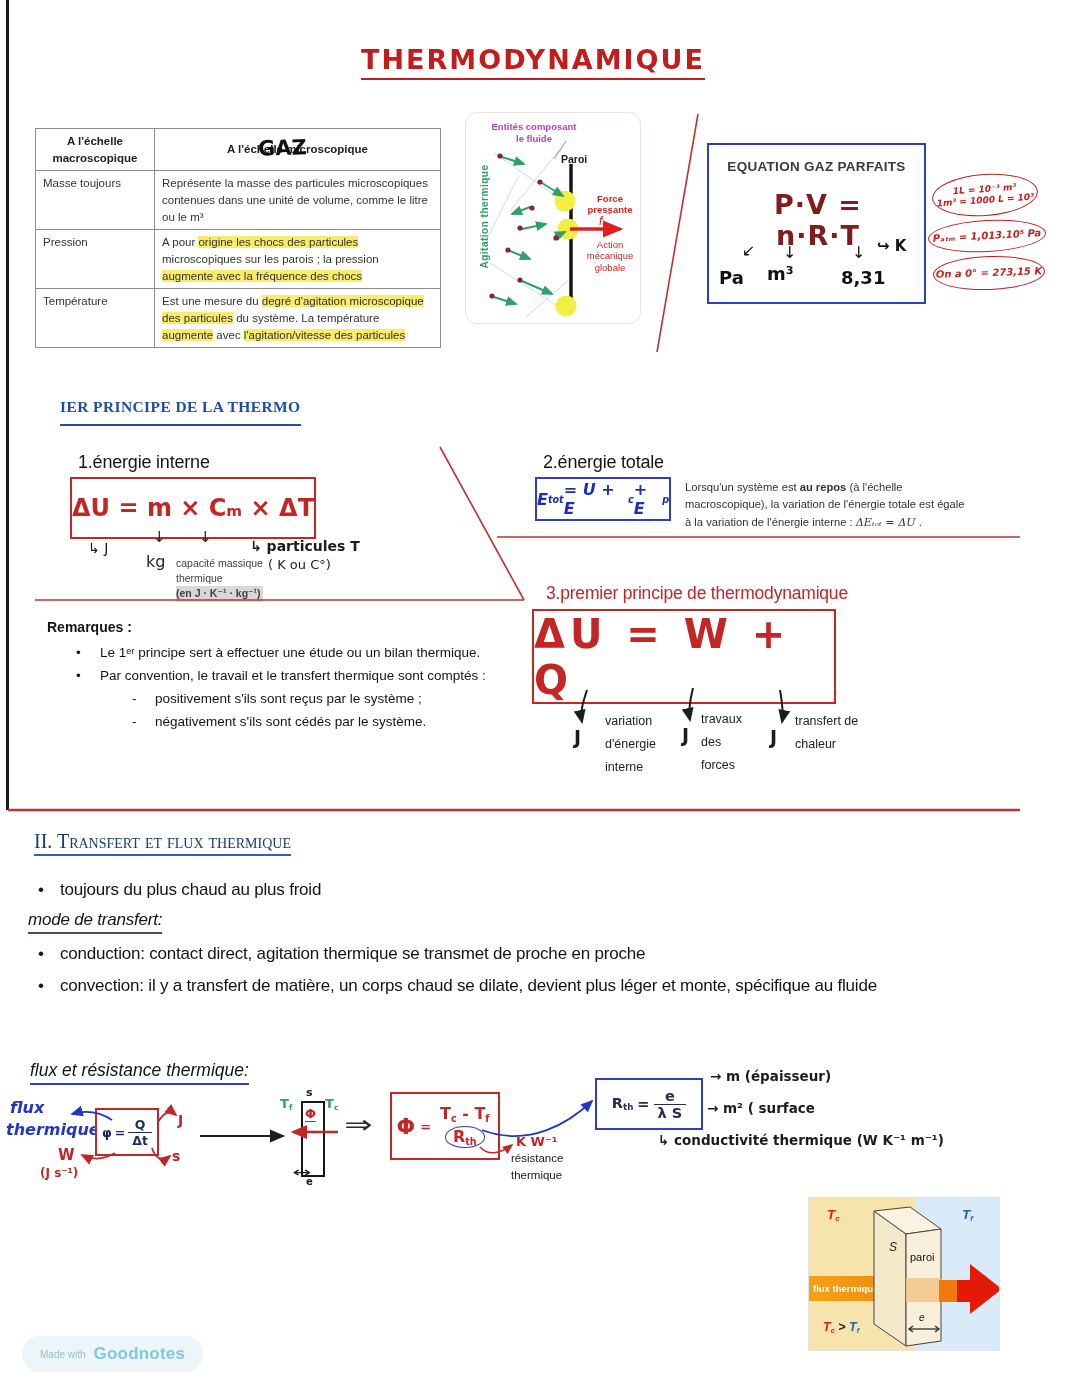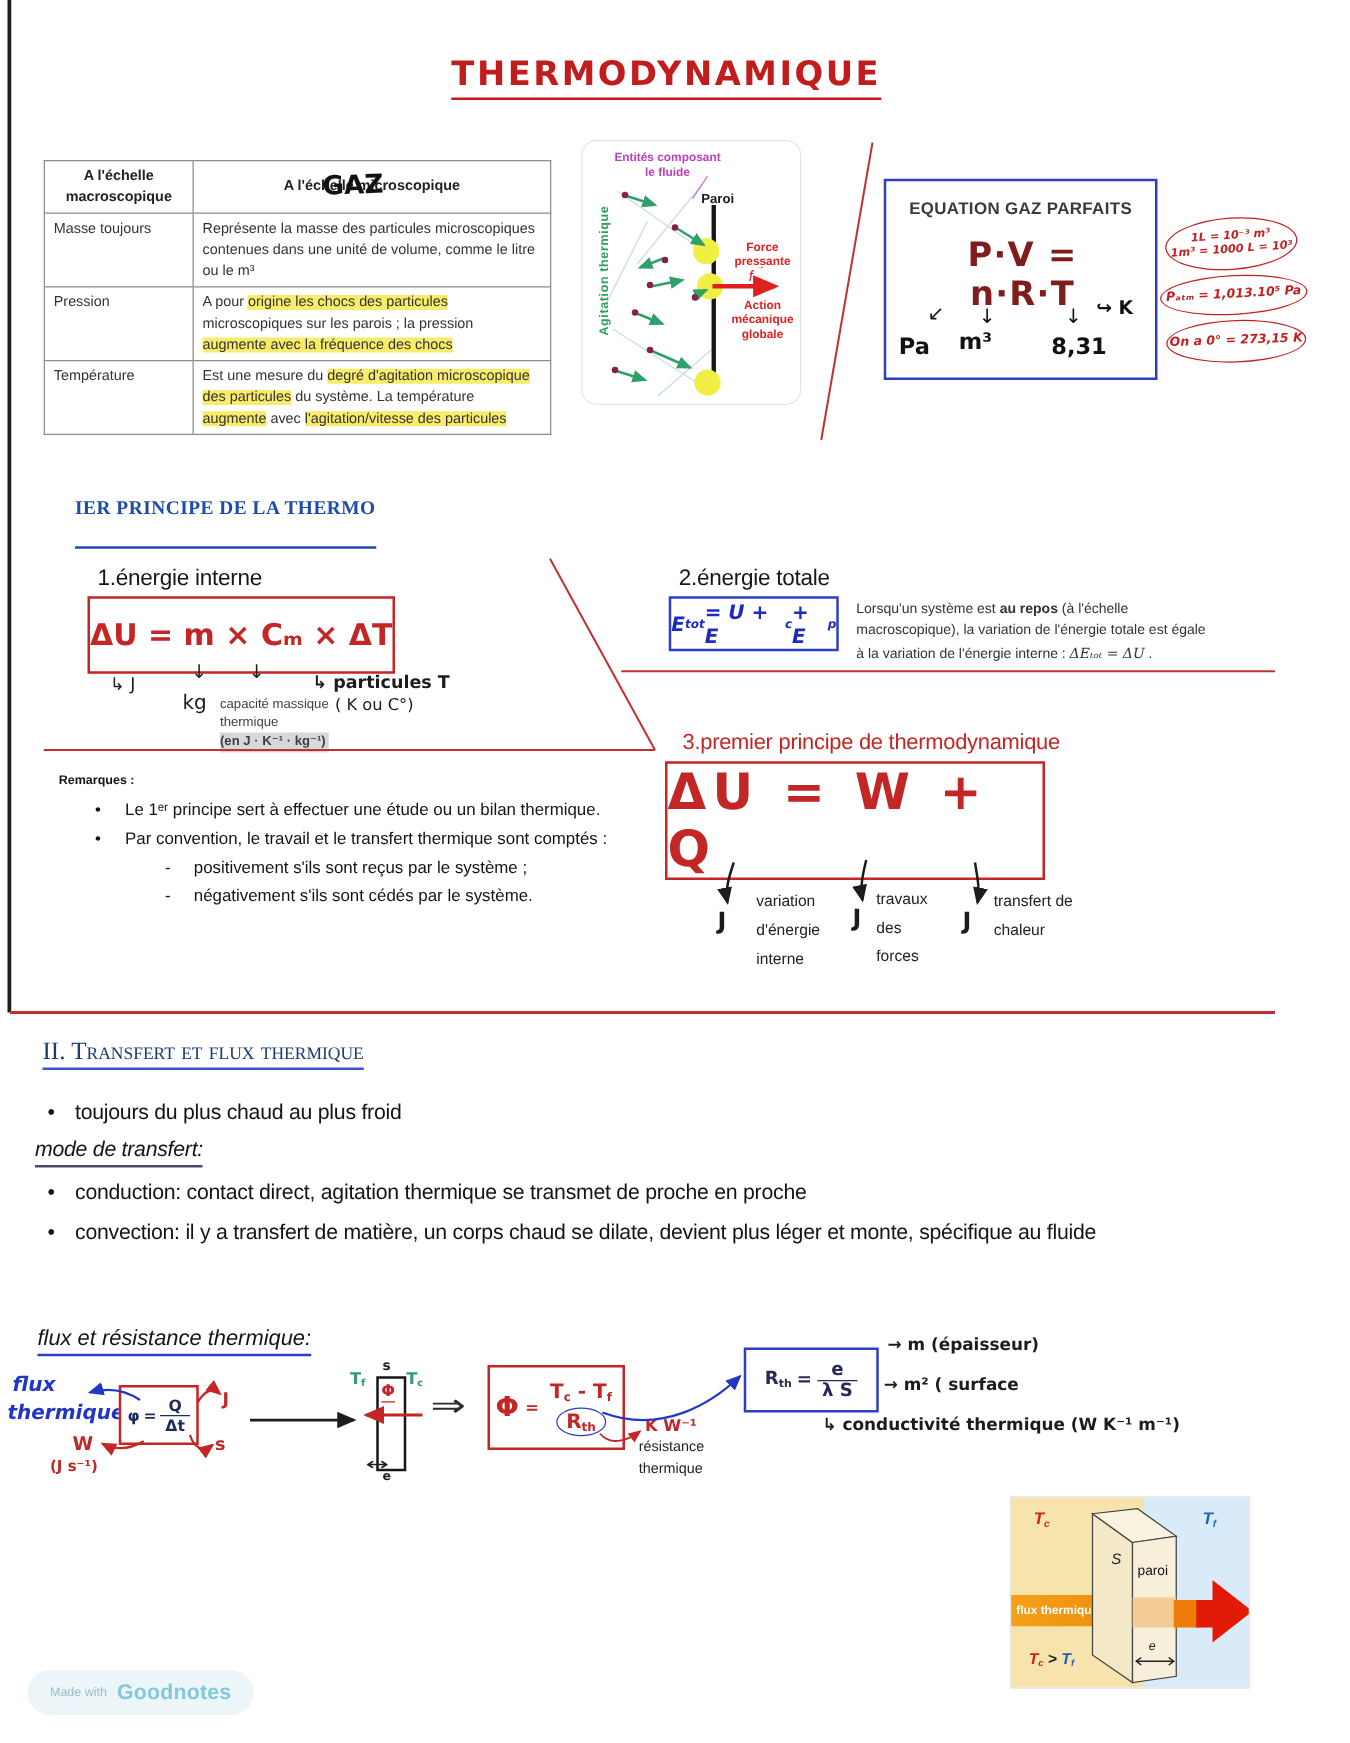--- a/index.html
+++ b/index.html
@@ -30,41 +30,41 @@
   .th1{width:104px}
   .gaz{left:258px;top:136px;font-size:21px;font-weight:bold;color:#111;transform:rotate(-2deg)}
 
   
   .fluid{left:465px;top:112px;width:174px;height:210px;border:1.5px solid #ece2e2;border-radius:12px;background:#fff}
   .fl-ent{left:8px;top:8px;width:120px;text-align:center;font-size:9.5px;font-weight:bold;color:#bb3fbb;line-height:1.25}
   .fl-paroi{left:95px;top:40px;font-size:10.5px;font-weight:bold;color:#1b1b1b}
   .fl-force{left:116px;top:80px;width:56px;text-align:center;font-size:9.5px;font-weight:bold;color:#e02020;line-height:1.2}
   .fl-f{left:133px;top:101px;font-size:12px;font-style:italic;color:#e02020}
   .fl-fvec{left:138px;top:95px;font-size:8px;color:#e02020}
-  .fl-action{left:114px;top:126px;width:60px;text-align:center;font-size:9.5px;font-weight:bold;color:#e02020;line-height:1.2}
+  .fl-action{left:114px;top:126px;width:60px;text-align:center;font-size:9.5px;font-weight:normal;color:#e02020;line-height:1.2}
   .fl-agit{left:-52px;top:98px;width:140px;text-align:center;font-size:10px;font-weight:bold;color:#2da05f;
            letter-spacing:.5px;transform:rotate(-90deg)}
 
   
   .gasbox{left:707px;top:143px;width:215px;height:157px;border:2px solid #2d3fc0;background:#fff}
   .gas-title{left:0;right:0;top:14px;text-align:center;font-size:13.5px;font-weight:bold;color:#3a3a3a;letter-spacing:.3px}
   .gas-eq{left:24px;top:44px;width:170px;text-align:center;font-size:27px;font-weight:bold;color:#7f1d1d;letter-spacing:1px}
   .gas-ar{font-size:16px;color:#111}
   .gas-unit{font-size:18px;font-weight:bold;color:#111}
 
   
   .oval{border:1.8px solid #c32020;border-radius:50%;color:#c32020;font-weight:bold;font-style:italic;
         display:flex;flex-direction:column;align-items:center;justify-content:center;text-align:center;line-height:1.25}
   .oval1{left:932px;top:174px;width:104px;height:40px;font-size:9px;transform:rotate(-4deg)}
   .oval2{left:928px;top:220px;width:116px;height:30px;font-size:10px;transform:rotate(-3deg)}
   .oval3{left:933px;top:256px;width:110px;height:32px;font-size:10px;transform:rotate(-2deg)}
 
   
   .h1p{left:60px;top:398px;font-family:"Liberation Serif","DejaVu Serif",serif;font-size:15.5px;font-weight:bold;
-       color:#1d4da8;border-bottom:2.5px solid #1d4da8;padding-bottom:21px;letter-spacing:.4px}
+       color:#1d4da8;border-bottom:2.5px solid #1d4da8;padding-bottom:8px;letter-spacing:.4px}
   .sub-title{font-size:18px;color:#161616;letter-spacing:-.2px}
   .t-interne{left:78px;top:452px}
   .box-red{border:2.5px solid #c42525;background:#fff}
   .f1box{left:70px;top:477px;width:242px;height:58px;display:flex;align-items:center;justify-content:center;
          font-size:24px;color:#c42525;font-weight:bold}
   .ann{color:#1c1c1c}
   .ann-typed{font-size:10.5px;color:#3f3f3f;line-height:1.45}
 
   .t-totale{left:543px;top:452px}
   .f2box{left:535px;top:477px;width:132px;height:40px;border:2px solid #2d3fc0;display:flex;align-items:center;
@@ -72,21 +72,21 @@
   .note2{left:685px;top:479px;width:285px;font-size:11.2px;color:#333;line-height:1.55}
   .note2 .math{font-family:"DejaVu Serif","Liberation Serif",serif;font-style:italic}
 
   .t-premier{left:546px;top:583px;font-size:17.5px;color:#c42525}
   .f3box{left:532px;top:609px;width:300px;height:91px;display:flex;align-items:center;justify-content:center;
          font-size:40px;color:#c42525;font-weight:bold;letter-spacing:5px}
   .jmark{font-size:19px;font-weight:bold;color:#1c1c1c}
   .f3lbl{font-size:12.5px;color:#222;line-height:23px}
 
   .rq{left:47px;top:619px;width:500px;font-size:13.5px;color:#141414}
-  .rq-title{font-weight:bold;margin-bottom:6px;font-size:10px}
+  .rq-title{font-weight:bold;margin-bottom:6px;font-size:14px}
   .rq-b{position:relative;padding-left:53px;line-height:23px}
   .rq-b::before{content:"•";position:absolute;left:29px}
   .rq-d{position:relative;padding-left:108px;line-height:23px}
   .rq-d::before{content:"-";position:absolute;left:85px}
 
   
   .h2p{left:34px;top:830px;font-family:"Liberation Serif","DejaVu Serif",serif;font-variant:small-caps;
        font-size:20px;color:#1b3c70;border-bottom:2px solid #3c55c8;padding-bottom:1px}
   .s2txt{font-size:17px;color:#141414;letter-spacing:-.2px}
   .s2b{position:relative;padding-left:24px;line-height:19px;margin-bottom:13px}

